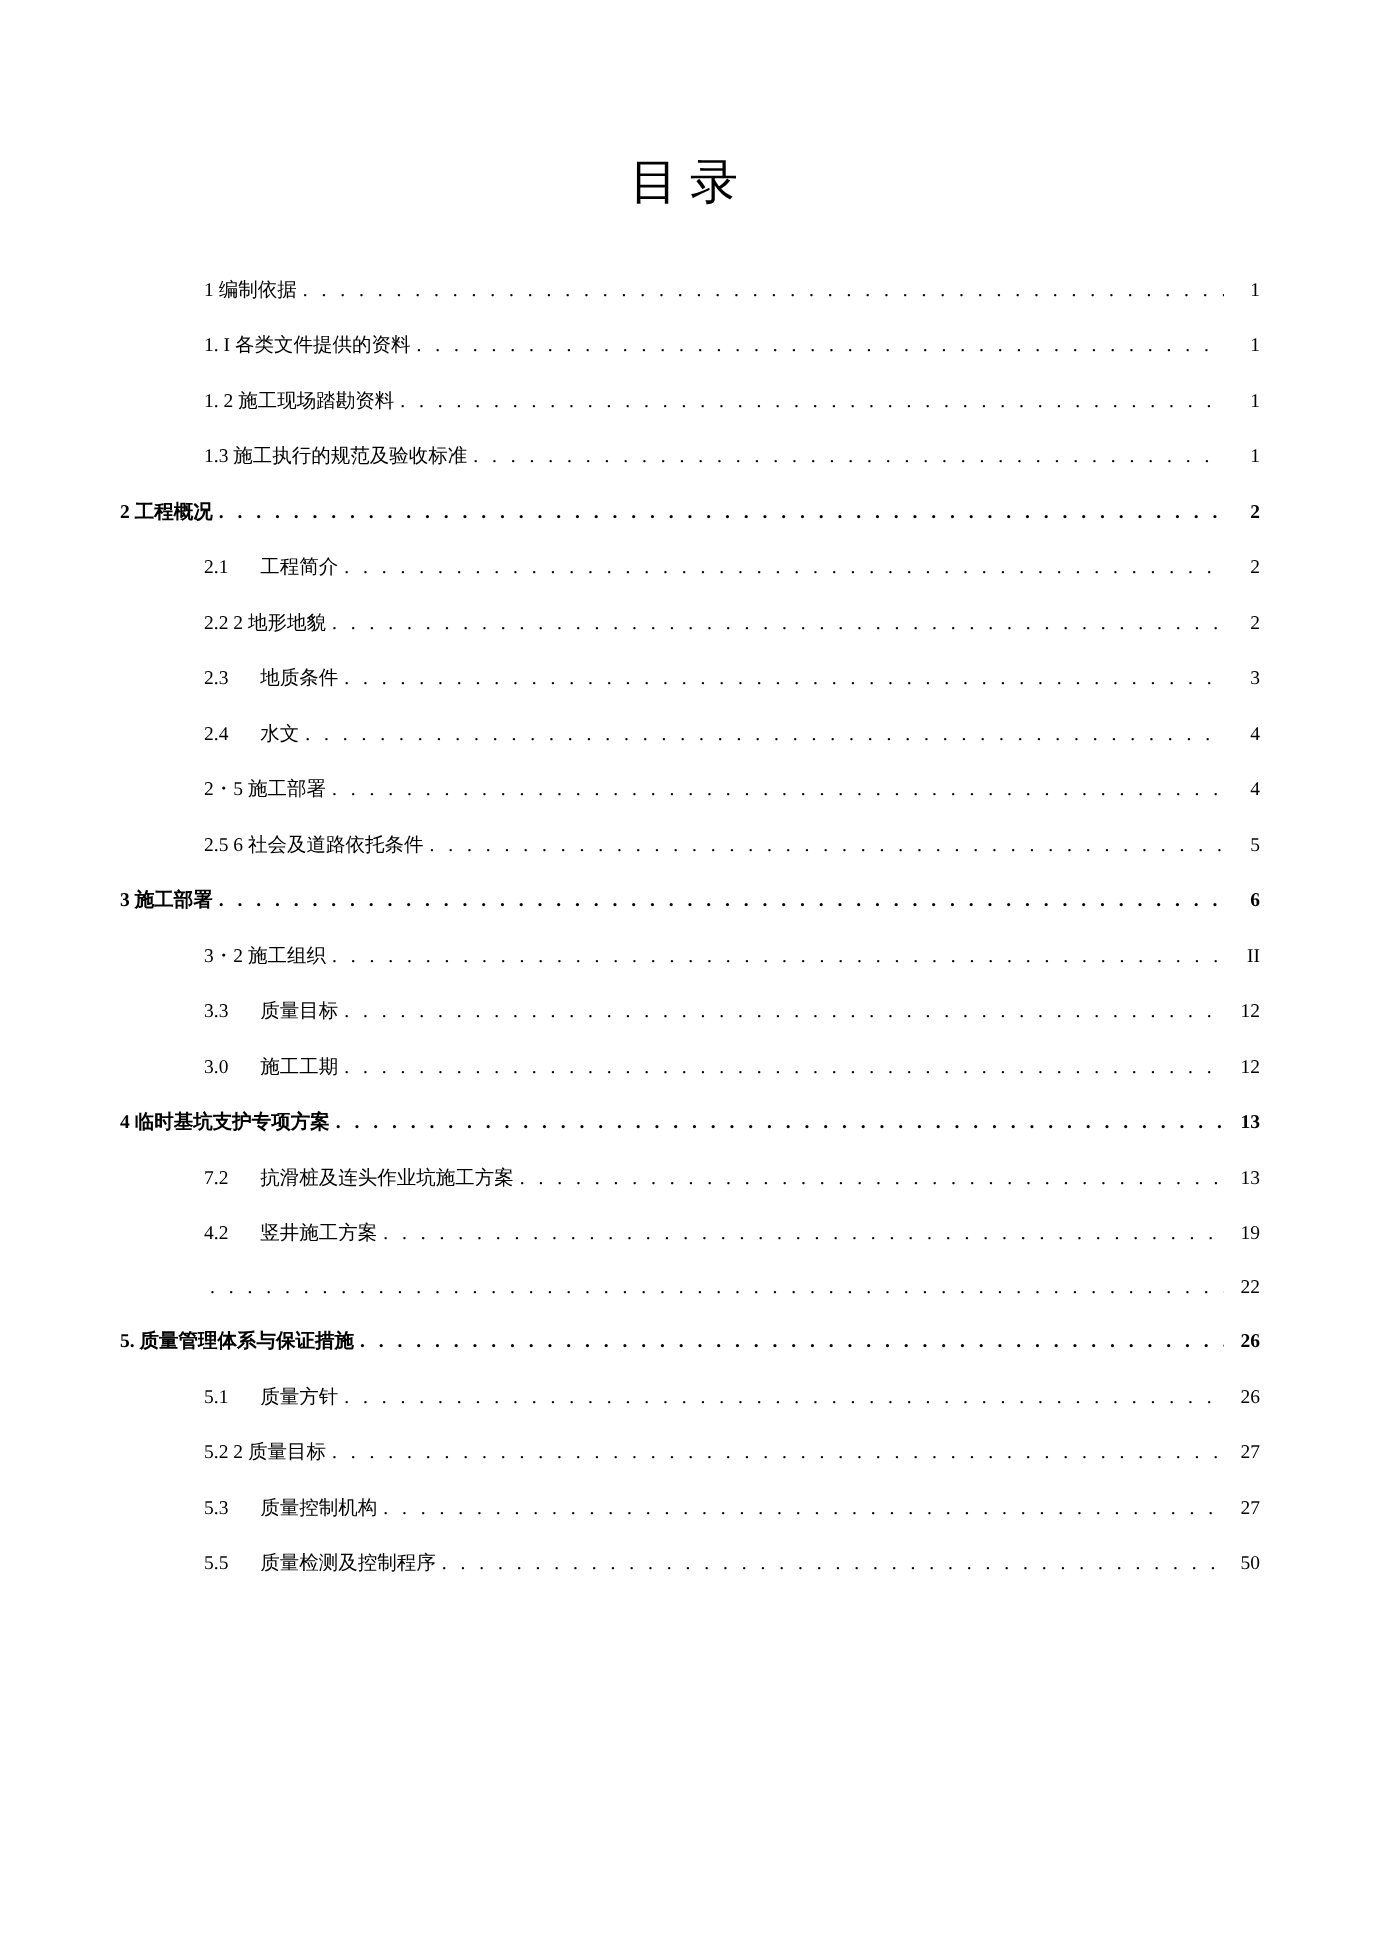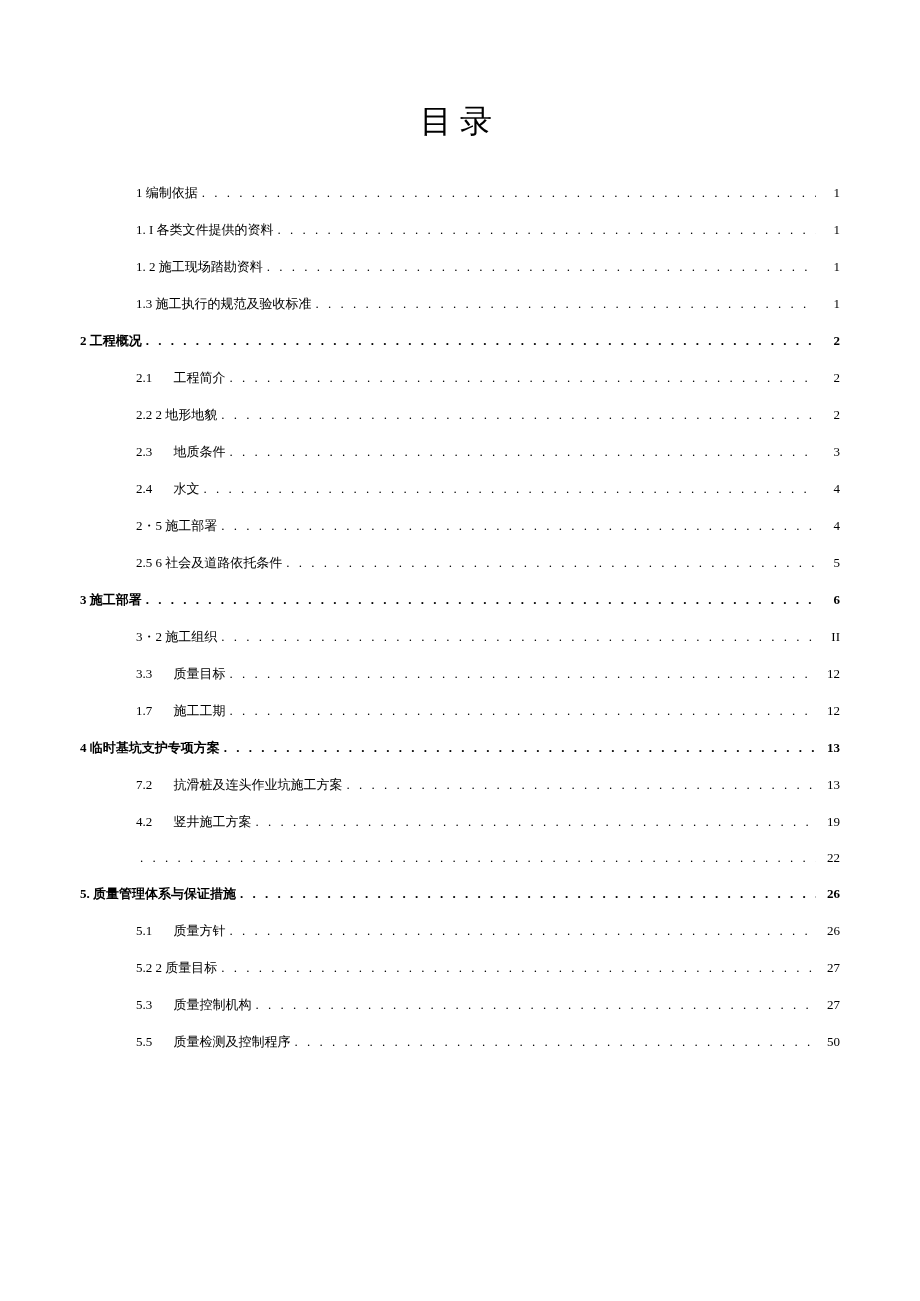--- a/index.html
+++ b/index.html
@@ -135,21 +135,21 @@
       <span class="toc-label"><span class="toc-num">3・2</span> <span class="toc-text">施工组织</span></span>
       <span class="toc-dots"></span>
       <span class="toc-page">II</span>
     </div>
     <div class="toc-entry level-2">
       <span class="toc-label"><span class="toc-num">3.3</span> <span class="toc-text gap-num-text">质量目标</span></span>
       <span class="toc-dots"></span>
       <span class="toc-page">12</span>
     </div>
     <div class="toc-entry level-2">
-      <span class="toc-label"><span class="toc-num">1.7</span> <span class="toc-text gap-num-text">施工工期</span></span>
+      <span class="toc-label"><span class="toc-num">3.0</span> <span class="toc-text gap-num-text">施工工期</span></span>
       <span class="toc-dots"></span>
       <span class="toc-page">12</span>
     </div>
     <div class="toc-entry level-1">
       <span class="toc-label"><span class="toc-num">4</span> <span class="toc-text">临时基坑支护专项方案</span></span>
       <span class="toc-dots"></span>
       <span class="toc-page">13</span>
     </div>
     <div class="toc-entry level-2">
       <span class="toc-label"><span class="toc-num">7.2</span> <span class="toc-text gap-num-text">抗滑桩及连头作业坑施工方案</span></span>

